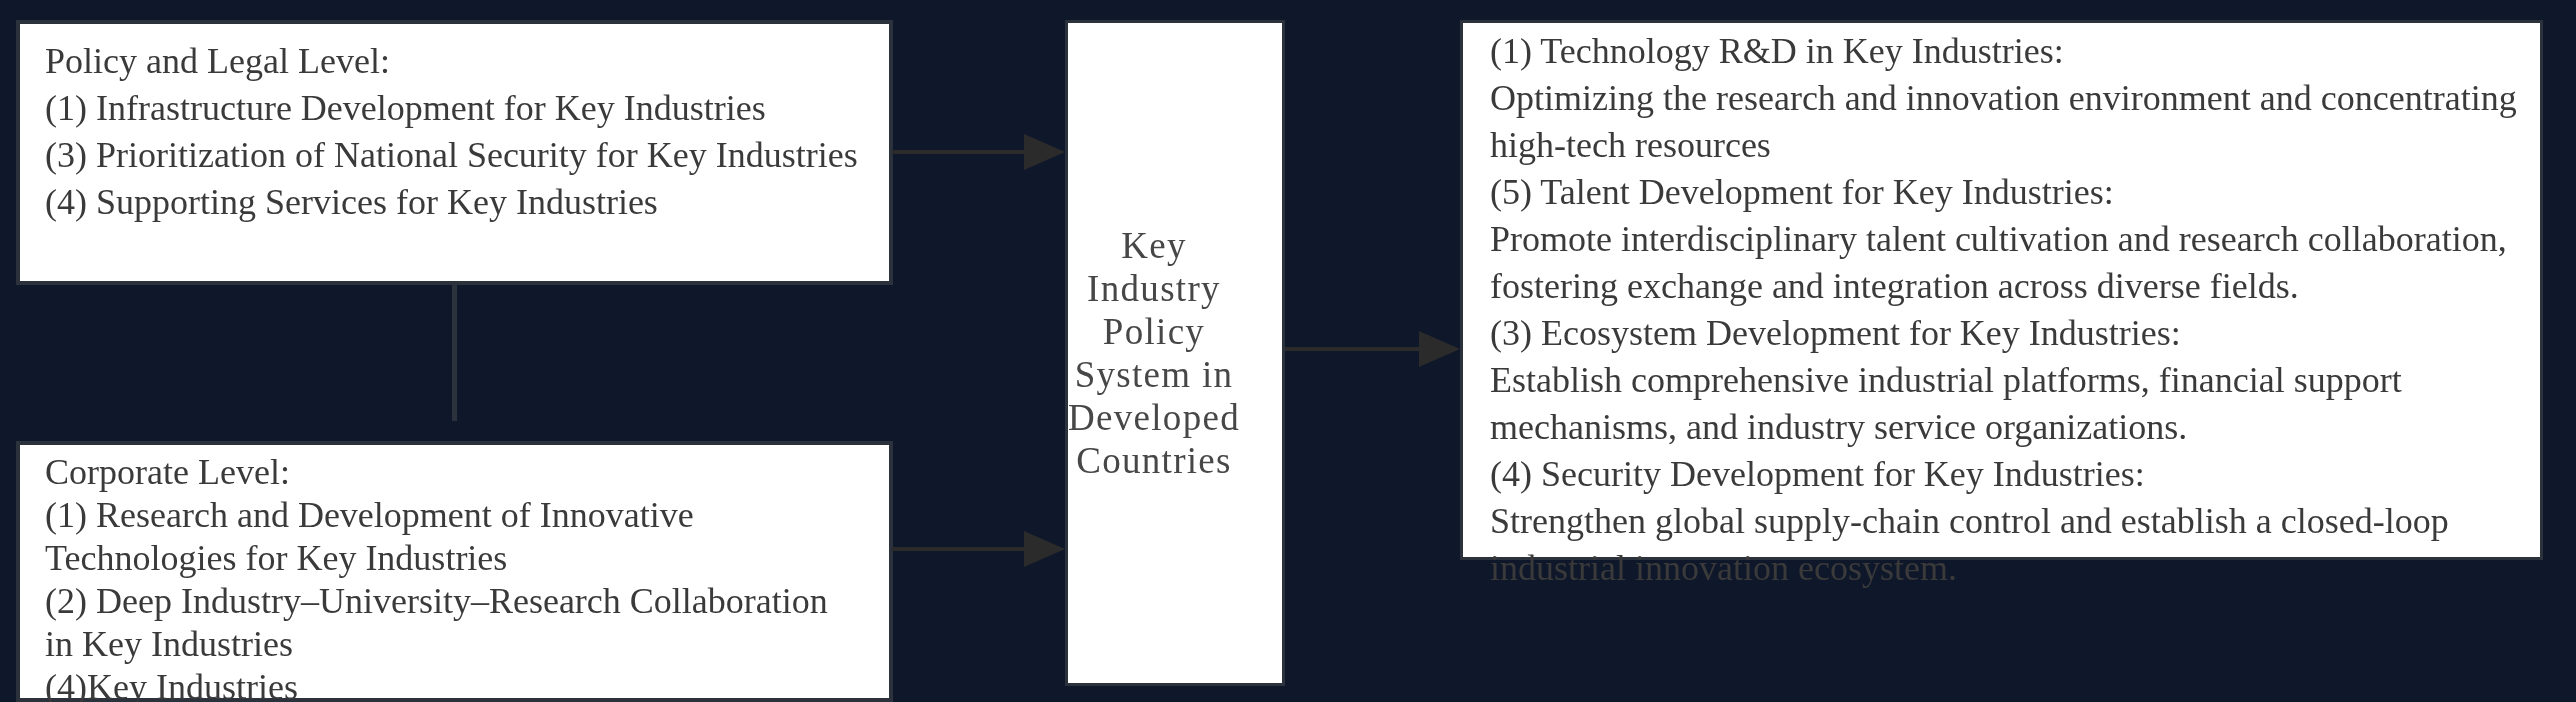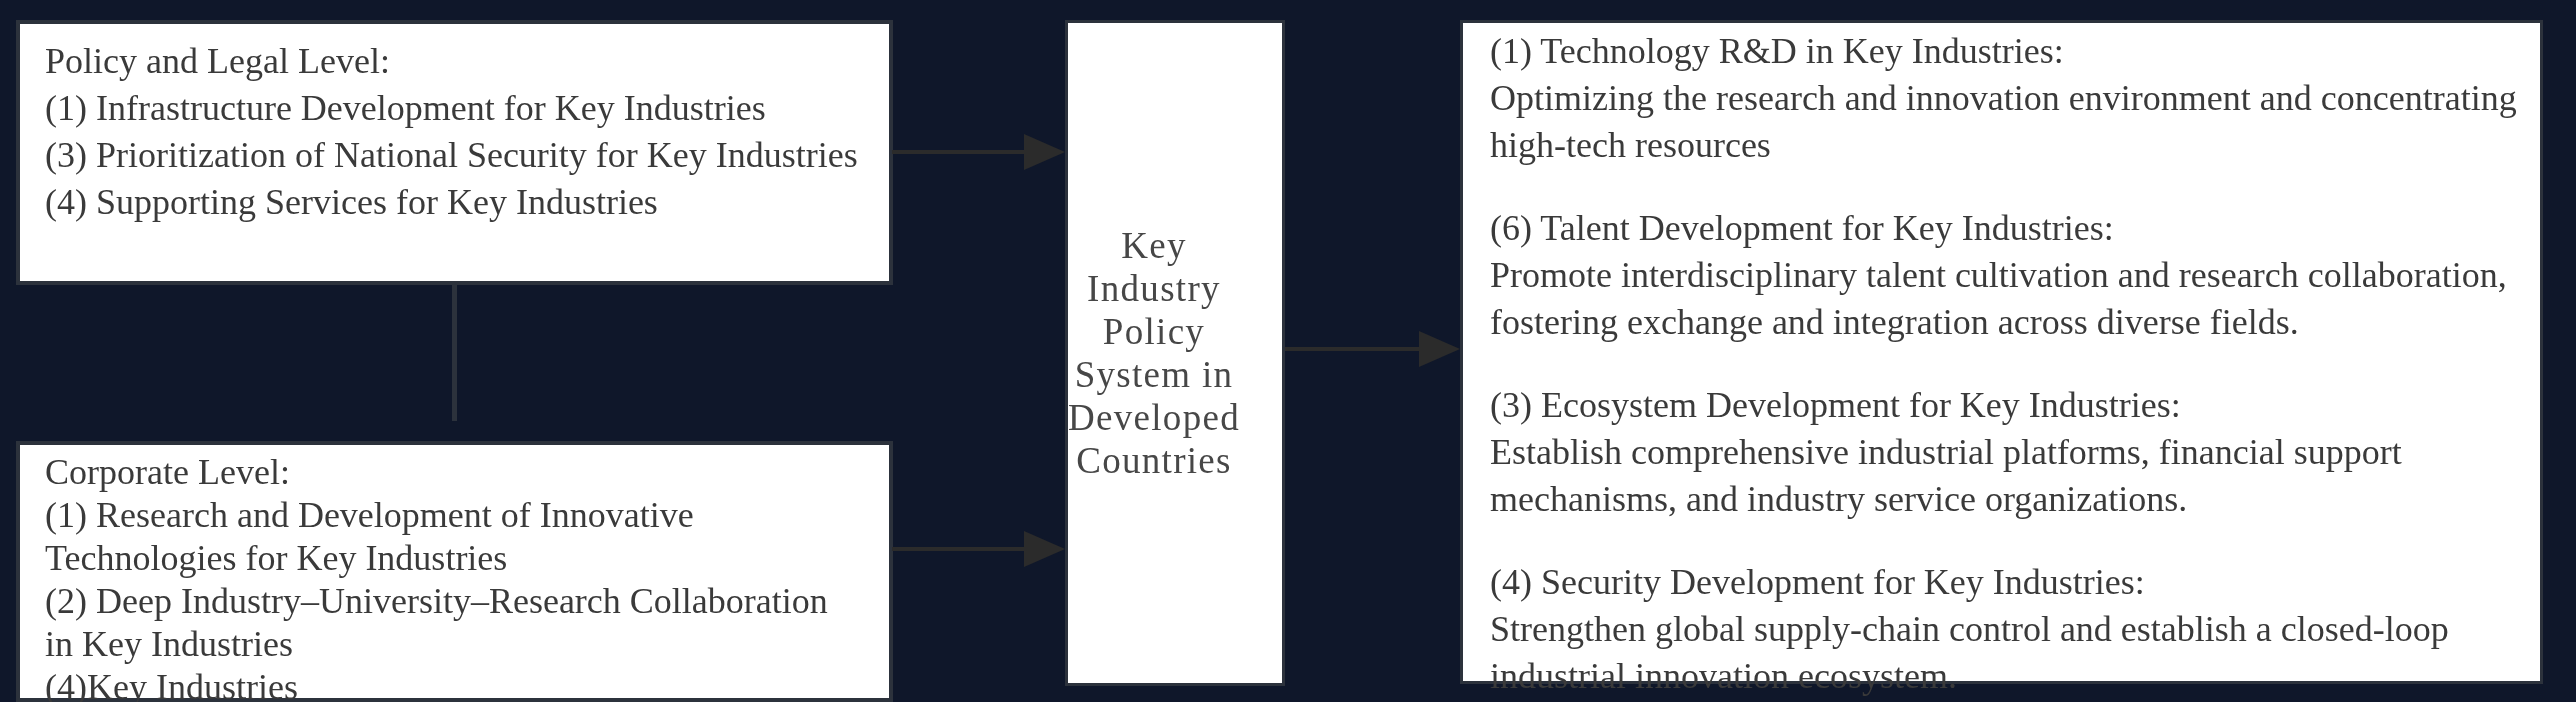--- a/index.html
+++ b/index.html
@@ -30,25 +30,25 @@
   }
   .center-box {
     left: 1065px; top: 19.7px; width: 220px; height: 666px;
     border-width: 3.6px;
     display: flex; align-items: center; 
     text-align: center;
     font-size: 37px; line-height: 43px; letter-spacing: 1.3px;
     color: #474747;
   }
   .right-box {
-    left: 1460px; top: 19.7px; width: 1083px; height: 664px;
+    left: 1460px; top: 19.7px; width: 1083px; height: 540px;
     border-width: 3.6px;
     padding: 5.4px 16px 0 27px;
     font-size: 36px; line-height: 47px;
-    display: flex; flex-direction: column; gap: 36px;
+    display: flex; flex-direction: column; 
   }
   .preline { white-space: pre-line; }
   .para-heading { white-space: nowrap; }
   .connector-v {
     position: absolute;
     left: 452px; top: 285px; width: 4.5px; height: 136px;
     background: #2c323c;
   }
   .arrow {
     position: absolute;
@@ -113,21 +113,21 @@
     <div class="head"></div>
   </div>
 
   <div class="box right-box">
     <div class="para">
       <div class="para-heading">(1) Technology R&amp;D in Key Industries:</div>
       <div class="preline">Optimizing the research and innovation environment and concentrating
 high-tech resources</div>
     </div>
     <div class="para">
-      <div class="para-heading">(6) Talent Development for Key Industries:</div>
+      <div class="para-heading">(5) Talent Development for Key Industries:</div>
       <div class="preline">Promote interdisciplinary talent cultivation and research collaboration,
 fostering exchange and integration across diverse fields.</div>
     </div>
     <div class="para">
       <div class="para-heading">(3) Ecosystem Development for Key Industries:</div>
       <div class="preline">Establish comprehensive industrial platforms, financial support
 mechanisms, and industry service organizations.</div>
     </div>
     <div class="para">
       <div class="para-heading">(4) Security Development for Key Industries:</div>

